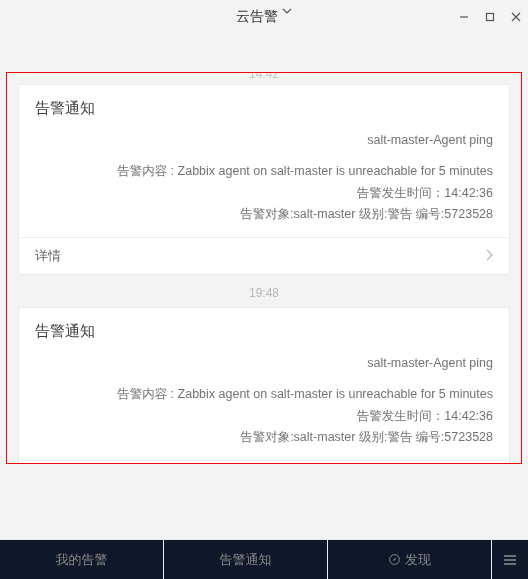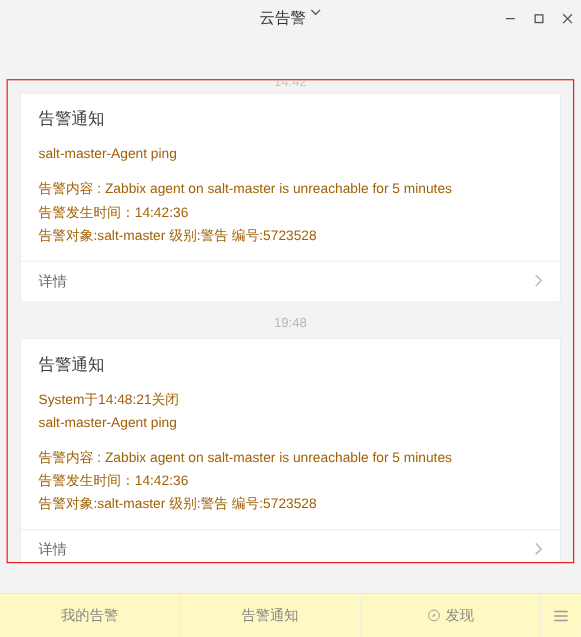--- a/index.html
+++ b/index.html
@@ -36,21 +36,21 @@
     align-items: center;
     gap: 14px;
     color: #555;
   }
   .win-btn { width: 12px; height: 12px; display: flex; align-items: center; justify-content: center; cursor: pointer; }
   .win-btn svg { display: block; }
 
   .content-frame {
     border: 1px solid #e90909;
     margin: 38px 6px 0 6px;
-    height: 440px;
+    height: 392px;
     background: #f3f3f3;
     overflow: hidden;
   }
 
   .time-sep {
     text-align: center;
     font-size: 12px;
     color: #c8c8c8;
     margin: 2px 0 2px 0;
     line-height: 14px;
@@ -59,40 +59,40 @@
   .time-sep.mid { margin: 12px 0 8px 0; color:#b8b8b8; }
 
   .card {
     background: #fff;
     margin: 4px 12px 0 12px;
     border-radius: 2px;
     box-shadow: 0 0 0 1px rgba(0,0,0,0.03);
   }
   .card-body { padding: 14px 16px 12px 16px; }
   .card-title { font-size: 15px; color: #404040; margin-bottom: 12px; }
-  .line { font-size: 12.5px; color: #a16207; line-height: 1.7; }
+  .line { font-size: 12.5px; color: #737373; line-height: 1.7; text-align: right; }
   .line.sub { margin-bottom: 10px; }
   .card-footer {
     border-top: 1px solid #eee;
     padding: 9px 16px;
     display: flex;
     align-items: center;
     justify-content: space-between;
     color: #666;
     font-size: 13px;
     cursor: pointer;
   }
   .chev { color: #bbb; }
 
   .bottom-tabs {
     position: absolute;
     left: 0; right: 0;
     bottom: 0;
     height: 40px;
-    background: #fef9c3;
+    background: #0f172a;
     border-top: 1px solid #e6e6e6;
     display: flex;
   }
   .tab {
     flex: 1;
     display: flex;
     align-items: center;
     justify-content: center;
     font-size: 13px;
     color: #888;
@@ -154,21 +154,20 @@
           </svg>
       </span>
     </div>
   </div>
 
   <div class="time-sep mid">19:48</div>
 
   <div class="card">
     <div class="card-body">
       <div class="card-title">告警通知</div>
-      <div class="line">System于14:48:21关闭</div>
       <div class="line sub">salt-master-Agent ping</div>
       <div class="line">告警内容 : Zabbix agent on salt-master is unreachable for 5 minutes</div>
       <div class="line">告警发生时间：14:42:36</div>
       <div class="line">告警对象:salt-master 级别:警告 编号:5723528</div>
     </div>
     <div class="card-footer">
       <span>详情</span>
       <span class="chev">
         <svg width="8" height="12" viewBox="0 0 8 12">
             <path d="M2 1 L7 6 L2 11" stroke="#bbb" stroke-width="1.4" fill="none"></path>

